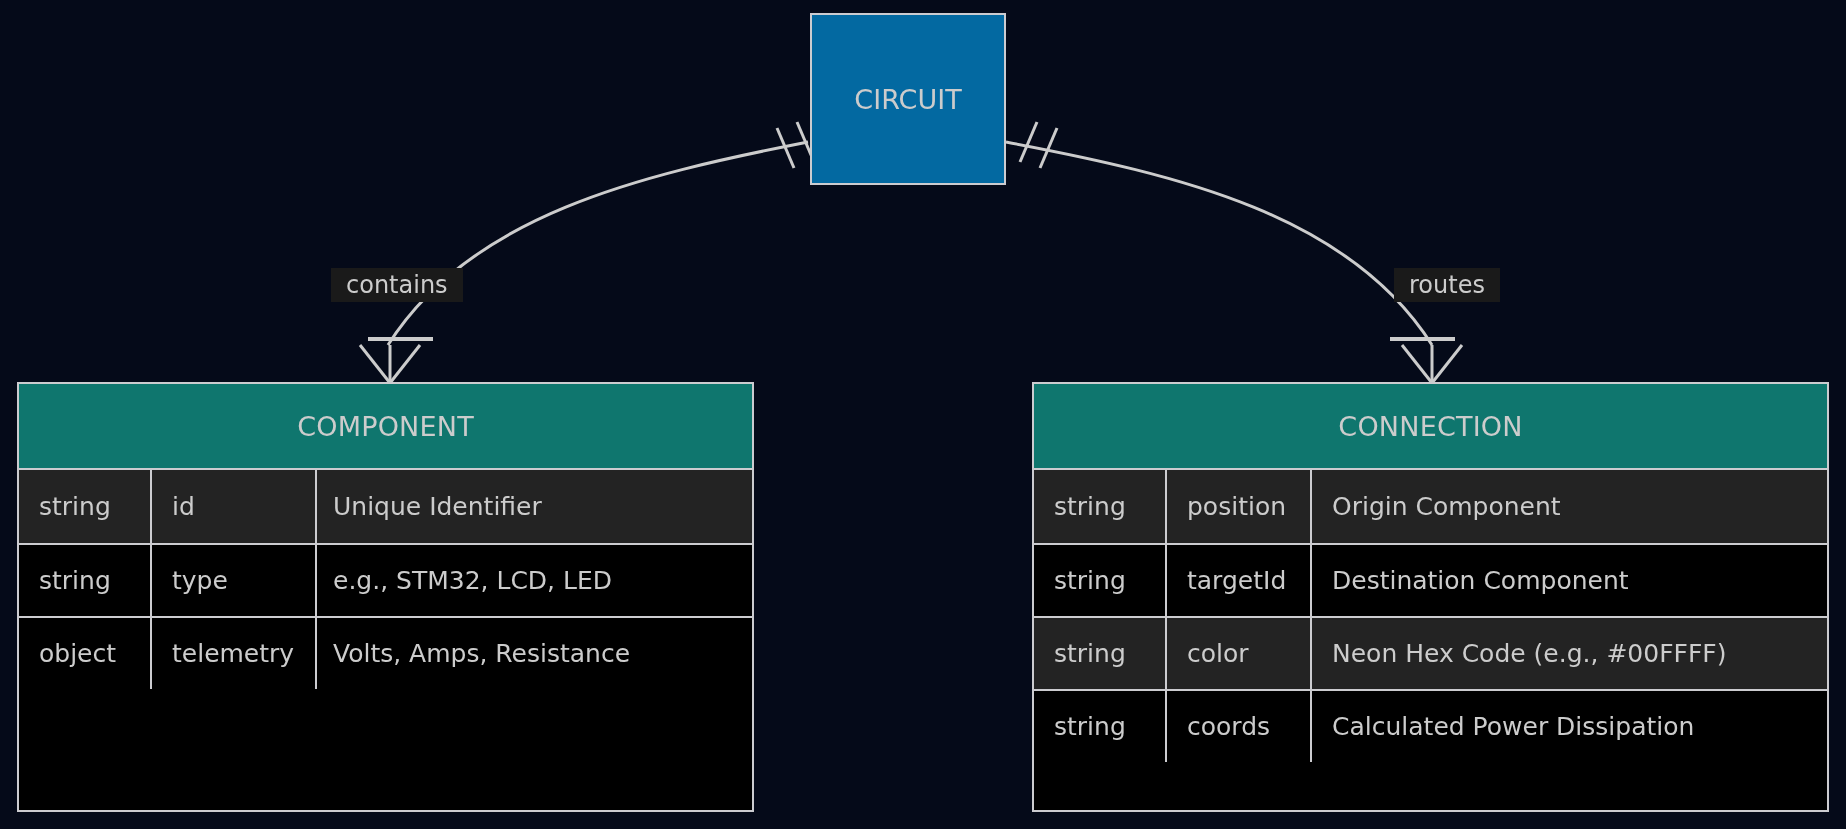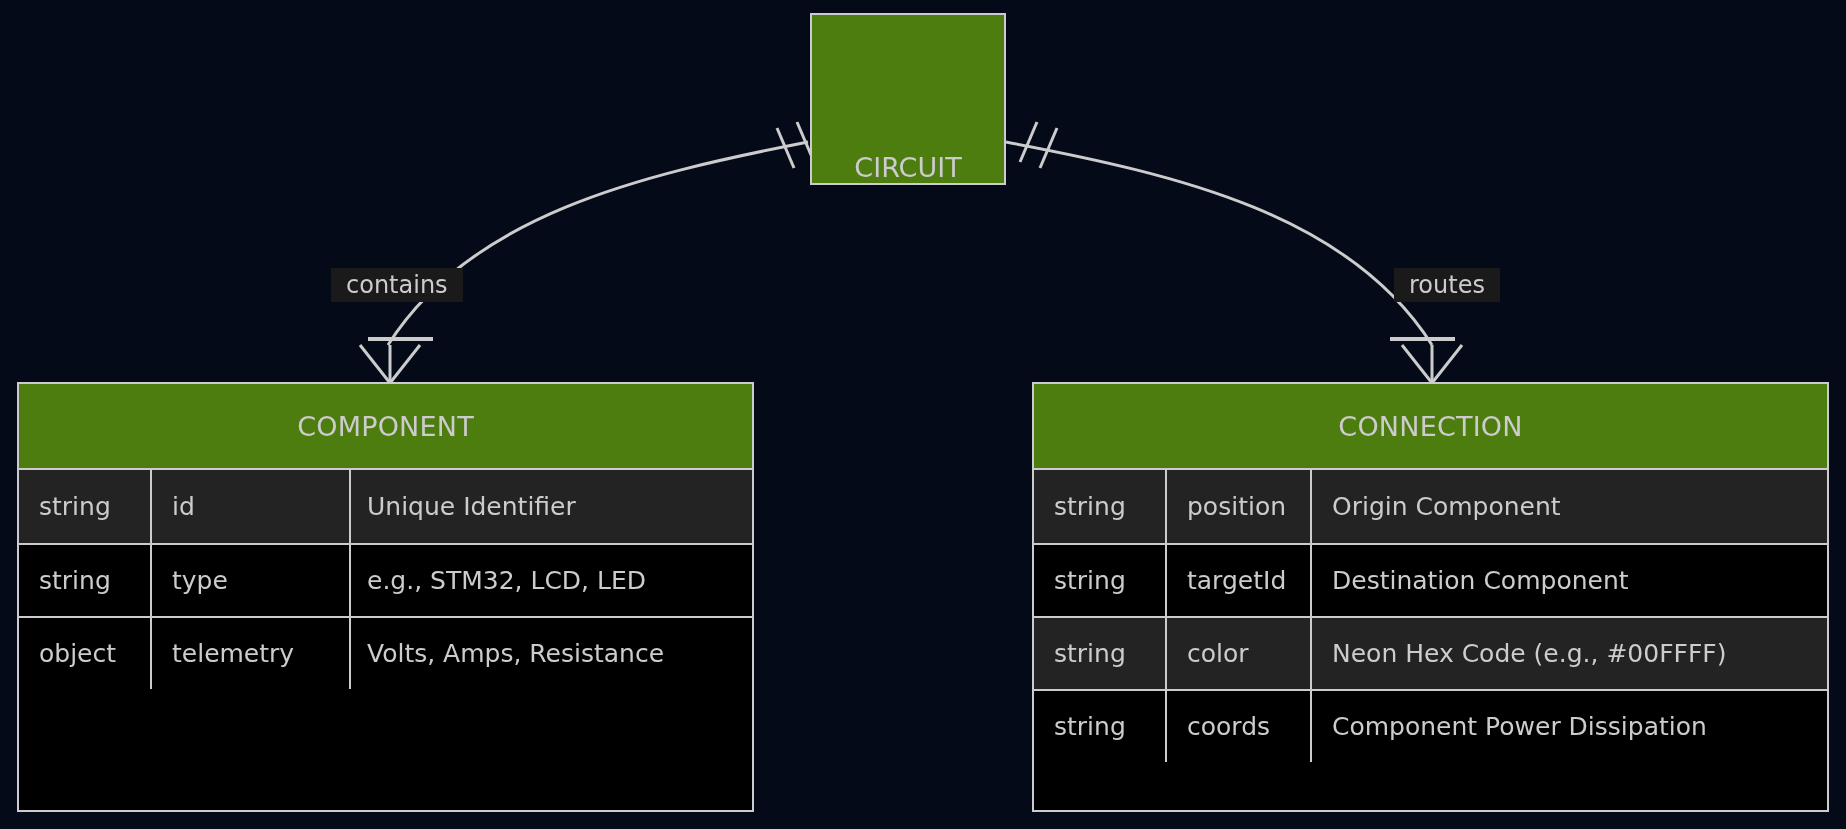--- a/index.html
+++ b/index.html
@@ -32,40 +32,40 @@
 
   
   .entity {
     position: absolute;
     box-sizing: border-box;
     border: 2px solid #ccccd0;
     background: #000000;
   }
   .entity-title {
     box-sizing: border-box;
-    background: #4d7c0f;
+    background: #0f766e;
     border-bottom: 2px solid #ccccd0;
     color: #cccccc;
     font-size: 27px;
     display: flex;
     align-items: center;
     justify-content: center;
     letter-spacing: 0.2px;
   }
 
   
   .entity-simple {
     position: absolute;
     box-sizing: border-box;
     border: 2px solid #ccccd0;
-    background: #4d7c0f;
+    background: #0369a1;
     color: #cccccc;
     font-size: 27px;
     display: flex;
-    align-items: flex-end;
+    align-items: center;
     justify-content: center;
   }
 
   
   .attr-row {
     display: flex;
     box-sizing: border-box;
     height: 73px;
   }
   .attr-row.odd  { background: #232323; }
@@ -79,21 +79,21 @@
     color: #cccccc;
     font-size: 25px;
     padding-left: 20px;
     white-space: nowrap;
     overflow: hidden;
   }
   .attr-cell + .attr-cell { border-left: 2px solid #ccccd0; }
 
   
   #entity-component .c-type { width: 131px; }
-  #entity-component .c-name { width: 199px; }
+  #entity-component .c-name { width: 165px; }
   #entity-component .c-desc { flex: 1 1 auto; padding-left: 16px; }
 
   
   #entity-connection .c-type { width: 131px; }
   #entity-connection .c-name { width: 145px; }
   #entity-connection .c-desc { flex: 1 1 auto; }
 
   
   .rel-label {
     position: absolute;
@@ -197,17 +197,17 @@
 
     <div class="attr-row odd">
       <div class="attr-cell c-type">string</div>
       <div class="attr-cell c-name">color</div>
       <div class="attr-cell c-desc">Neon Hex Code (e.g., #00FFFF)</div>
     </div>
 
     <div class="attr-row even">
       <div class="attr-cell c-type">string</div>
       <div class="attr-cell c-name">coords</div>
-      <div class="attr-cell c-desc">Component Power Dissipation</div>
+      <div class="attr-cell c-desc">Calculated Power Dissipation</div>
     </div>
   </div>
 
 </div>
 
 </body></html>

